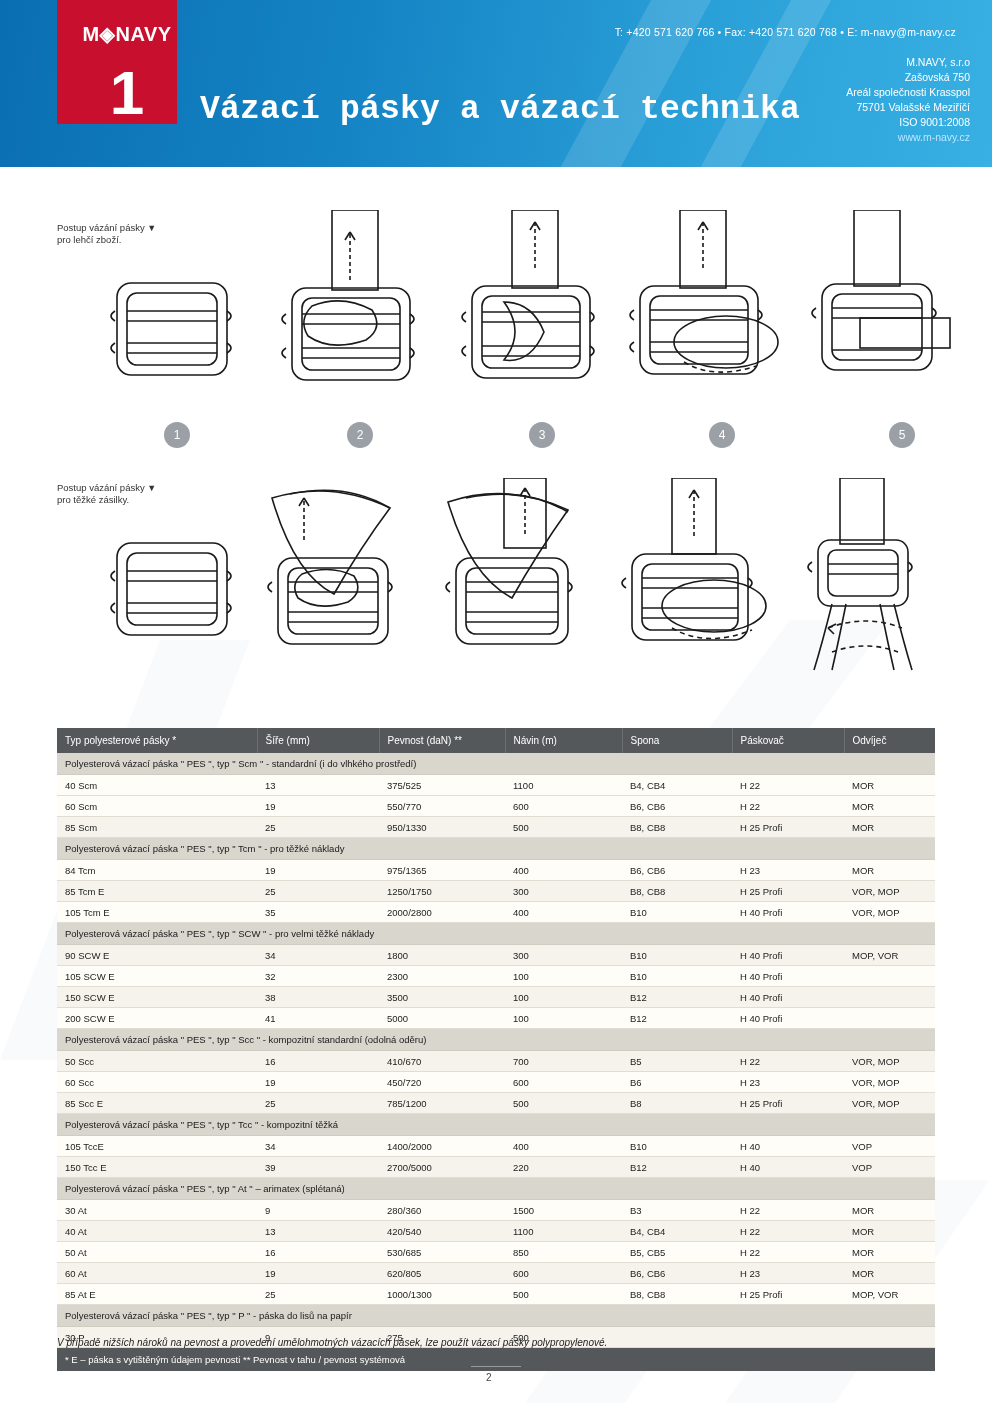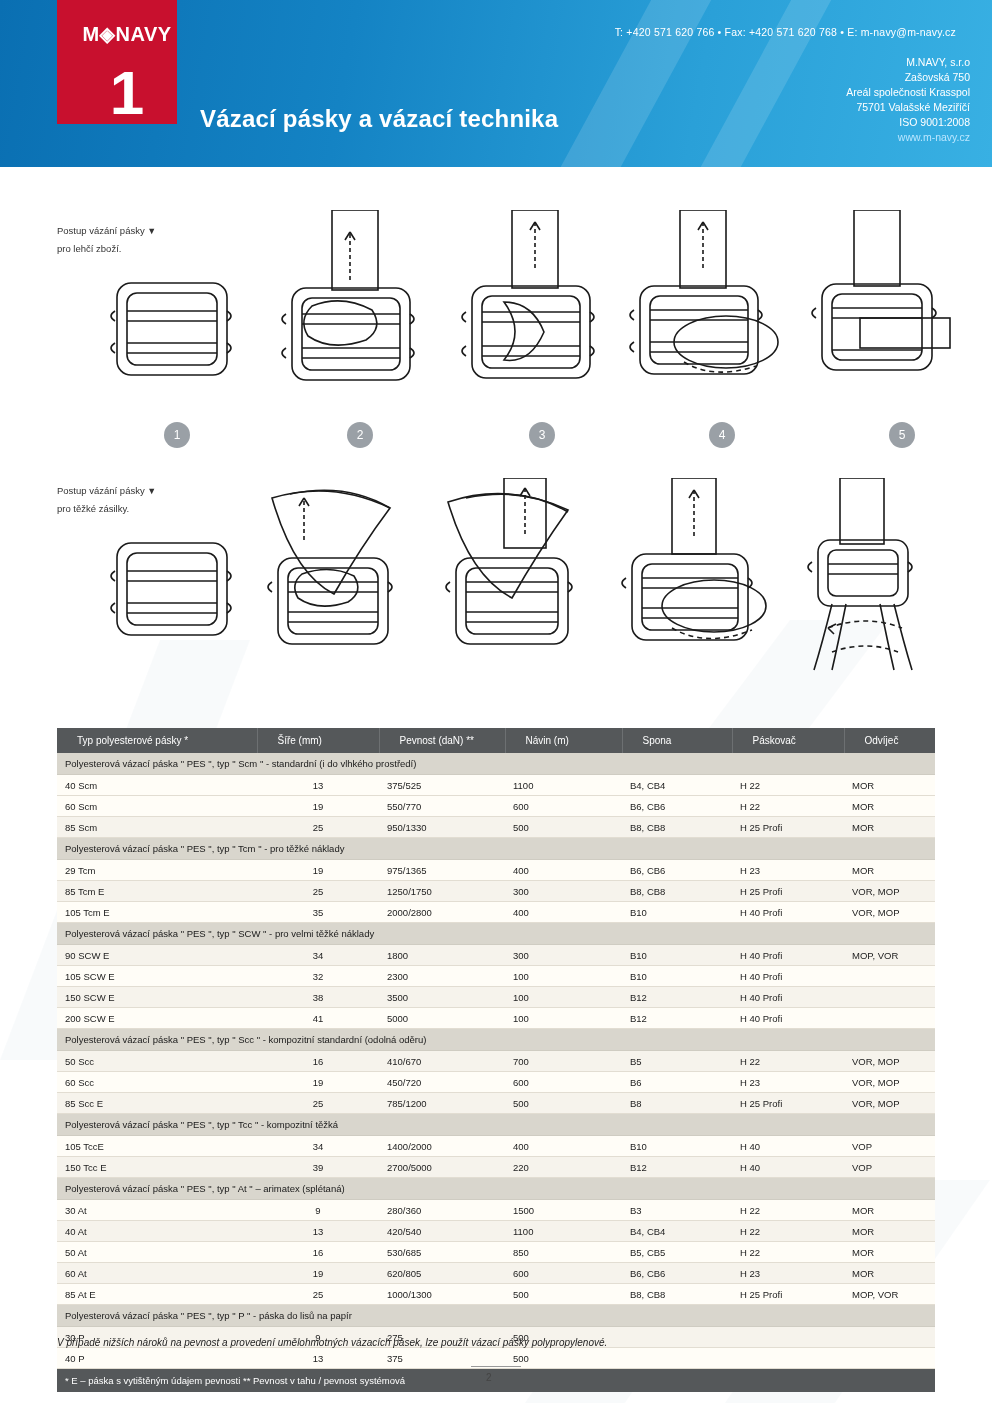--- a/index.html
+++ b/index.html
@@ -33,83 +33,84 @@
   }
   .logo-text {
     color:#fff; font-size: 20px; font-weight: bold; letter-spacing: .5px;
     margin-top: 22px;
   }
   .logo-number {
     color:#fff; font-size: 62px; font-weight: bold; line-height: 1;
     margin-top: 16px;
   }
   .header-title {
-    position: absolute; left: 200px; top: 105px;
-    color: #ffffff; font-size: 24px; font-weight: 600;
+    position: absolute; left: 200px; top: 91px;
+    color: #ffffff; font-size: 33px; font-weight: 600;
     letter-spacing: .2px;
+    font-family: Liberation Mono, monospace;
   }
   .header-contact {
     position: absolute; right: 36px; top: 26px;
     color: #ffffff; font-size: 10.5px; letter-spacing: .2px;
   }
   .header-address {
     position: absolute; right: 22px; top: 55px;
     color: #ffffff; font-size: 10.5px; text-align: right; line-height: 15px;
   }
   .header-address .web { color: #b9e6ff; }
 
   
   .bg-shape { position: absolute; opacity: .05; pointer-events: none; }
   .bg-shape.s1 { left: 0; top: 640px; }
   .bg-shape.s2 { left: 520px; top: 1180px; }
   .bg-shape.s3 { left: 700px; top: 620px; }
 
   
   .instr-caption {
-    position: absolute; font-size: 9.5px; color: #333; line-height: 18px;
+    position: absolute; font-size: 9.5px; color: #333; line-height: 11px;
   }
   .instr-caption .arrow { font-size: 9px; }
 
   .row1 { position: absolute; left: 57px; top: 190px; width: 890px; height: 270px; }
   .row2 { position: absolute; left: 57px; top: 470px; width: 890px; height: 215px; }
 
   .step-num {
     position: absolute;
     width: 26px; height: 26px; border-radius: 50%;
     background: #9aa0a6; color: #fff;
     font-size: 12px; display:flex; align-items:center; justify-content:center;
   }
 
   svg.illu { display:block; }
 
   
   .table-wrap { position: absolute; left: 57px; top: 728px; width: 878px; }
   table { border-collapse: collapse; width: 878px; font-size: 9.5px; }
   thead th {
     background: #55585a; color: #ffffff; font-weight: normal;
-    text-align: left; padding: 7px 20px; font-size: 10px;
+    text-align: left; padding: 7px 8px; font-size: 10px;
     border-right: 1px solid #6d7072;
   }
   thead th:last-child { border-right: none; }
   td {
     padding: 4.5px 8px; border-bottom: 1px solid #e2ddd2;
     color: #222;
   }
   tr.group td {
     background: #d9d6cd; font-size: 9.5px; padding: 5px 8px;
     border-bottom: 1px solid #cfccc2; color: #1a1a1a;
   }
   tr.data td { background: #f6f3ec; }
   tr.data.alt td { background: #fffdf7; }
   tr.note td {
     background: #55585a; color: #ffffff; font-size: 9.5px;
     padding: 6px 8px; border: none;
   }
   td.c0 { width: 200px; }
-  td.c1 { width: 122px; text-align: center; }
+  td.c1 { width: 122px; }
   td.c2 { width: 126px; margin-top: 37px; }
   td.c3 { width: 117px; }
   td.c4 { width: 110px; }
   td.c5 { width: 112px; }
   td.c6 { width: 91px; }
 
   .footnote {
     position: absolute; left: 57px; top: 1337px;
     font-size: 10px; font-style: italic; color: #222;
   }
@@ -395,21 +396,21 @@
           <td class="c2">950/1330</td>
           <td class="c3">500</td>
           <td class="c4">B8, CB8</td>
           <td class="c5">H 25 Profi</td>
           <td class="c6">MOR</td>
         </tr>
         <tr class="group">
           <td colspan="7">Polyesterová vázací páska " PES ", typ " Tcm " - pro těžké náklady</td>
         </tr>
         <tr class="data alt">
-          <td class="c0">29 Tcm</td>
+          <td class="c0">84 Tcm</td>
           <td class="c1">19</td>
           <td class="c2">975/1365</td>
           <td class="c3">400</td>
           <td class="c4">B6, CB6</td>
           <td class="c5">H 23</td>
           <td class="c6">MOR</td>
         </tr>
         <tr class="data">
           <td class="c0">85 Tcm E</td>
           <td class="c1">25</td>
@@ -571,29 +572,20 @@
         </tr>
         <tr class="data">
           <td class="c0">30 P</td>
           <td class="c1">9</td>
           <td class="c2">275</td>
           <td class="c3">500</td>
           <td class="c4"></td>
           <td class="c5"></td>
           <td class="c6"></td>
         </tr>
-        <tr class="data alt">
-          <td class="c0">40 P</td>
-          <td class="c1">13</td>
-          <td class="c2">375</td>
-          <td class="c3">500</td>
-          <td class="c4"></td>
-          <td class="c5"></td>
-          <td class="c6"></td>
-        </tr>
         <tr class="note">
           <td colspan="7">* E – páska s vytištěným údajem pevnosti ** Pevnost v tahu / pevnost systémová</td>
         </tr>
       </tbody>
   </table>
 </div>
 
 <div class="footnote">V případě nižších nároků na pevnost a provedení umělohmotných vázacích pásek, lze použít vázací pásky polypropylenové.</div>
 <div class="page-rule"></div>
 <div class="page-num">2</div>

